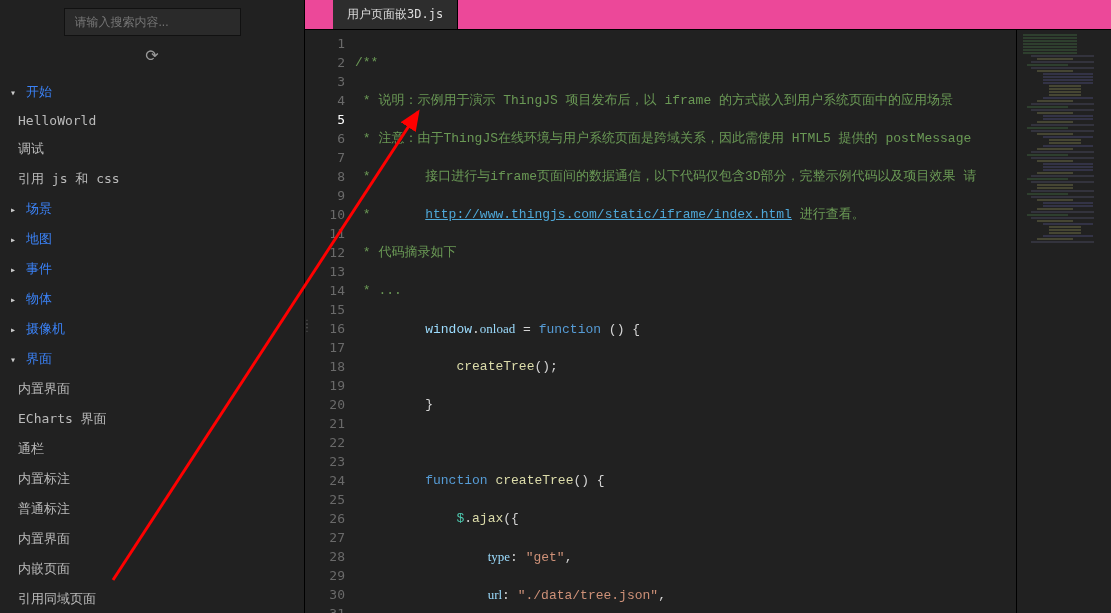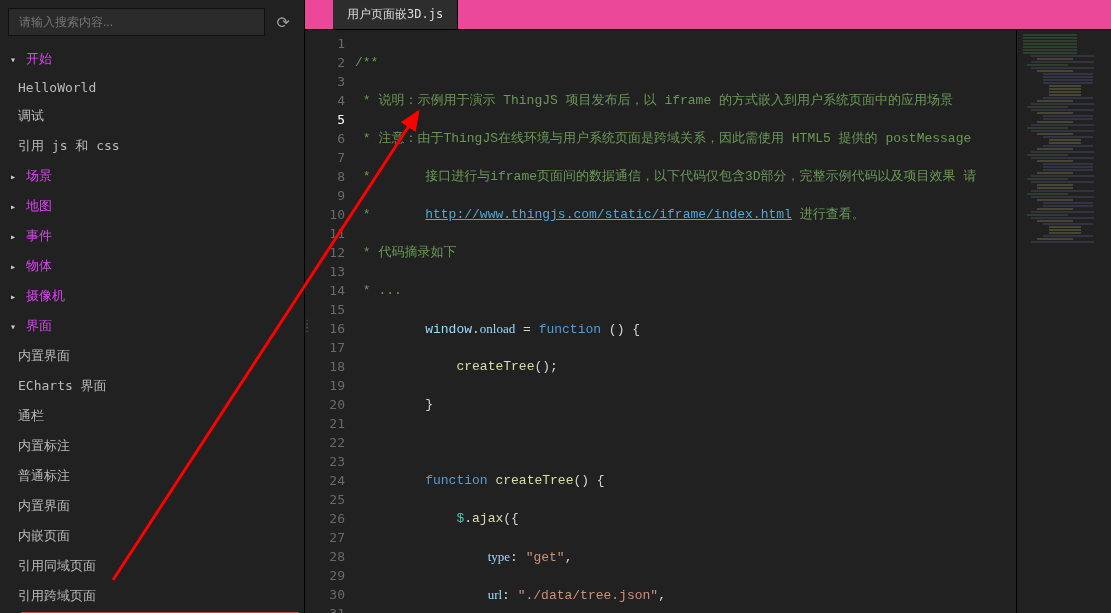--- a/index.html
+++ b/index.html
@@ -19,20 +19,21 @@
   border-right: 1px solid #000;
   display: flex;
   flex-direction: column;
   font-size: 13px;
 }
 .search-row {
   display: flex;
   align-items: center;
   padding: 8px 8px 8px 8px;
   gap: 6px;
+  flex-direction: column;
 }
 .search-input {
   flex: 1;
   background: #2a2a2a;
   border: 1px solid #111;
   color: #888;
   padding: 6px 10px;
   font-size: 12px;
   outline: none;
 }
@@ -41,21 +42,21 @@
   padding: 4px 6px;
   cursor: pointer;
   font-size: 16px;
 }
 .tree { flex: 1; overflow-y: auto; padding-bottom: 6px; }
 .tree-item {
   display: flex;
   align-items: center;
   padding: 6px 0 6px 10px;
   cursor: pointer;
-  color: #d946ef;
+  color: #3b82f6;
 }
 .tree-item.child { padding-left: 18px; color: #bbb; }
 .tree-item.highlight {
   border: 2px solid #e53935;
   border-radius: 3px;
   margin: 1px 4px 1px 20px;
   padding: 4px 0 4px 12px;
 }
 .caret {
   display: inline-block;

